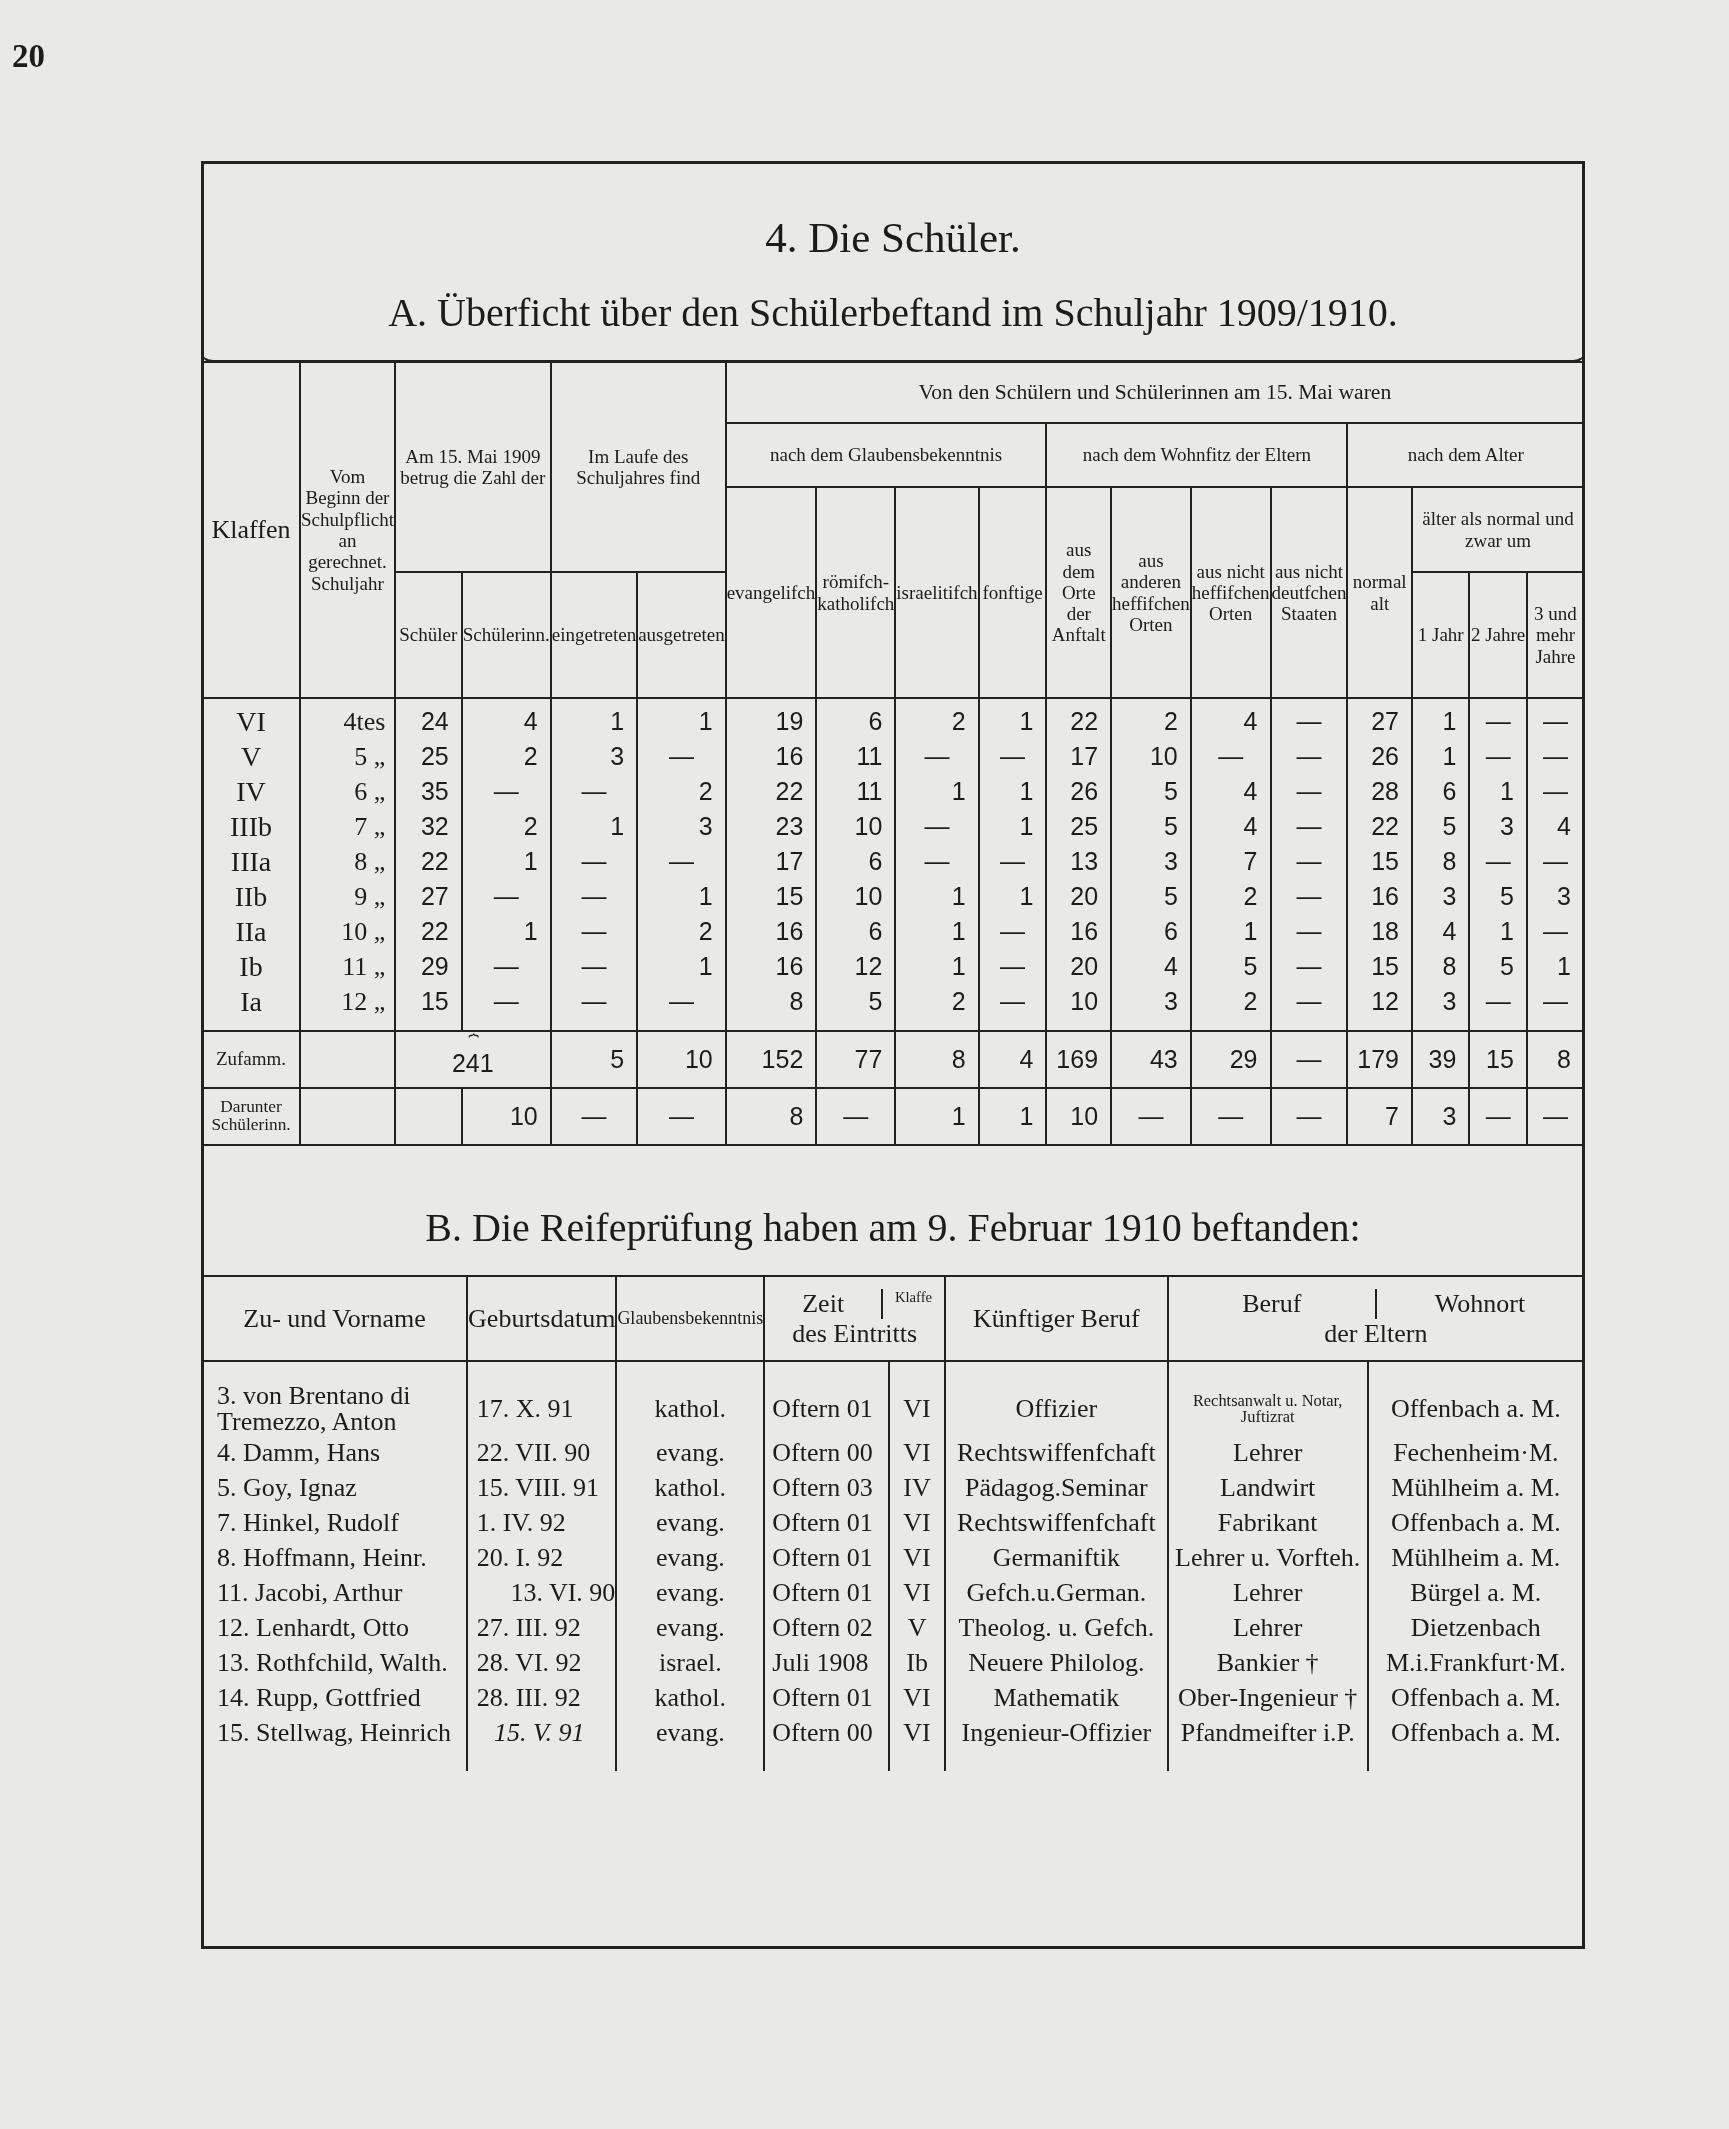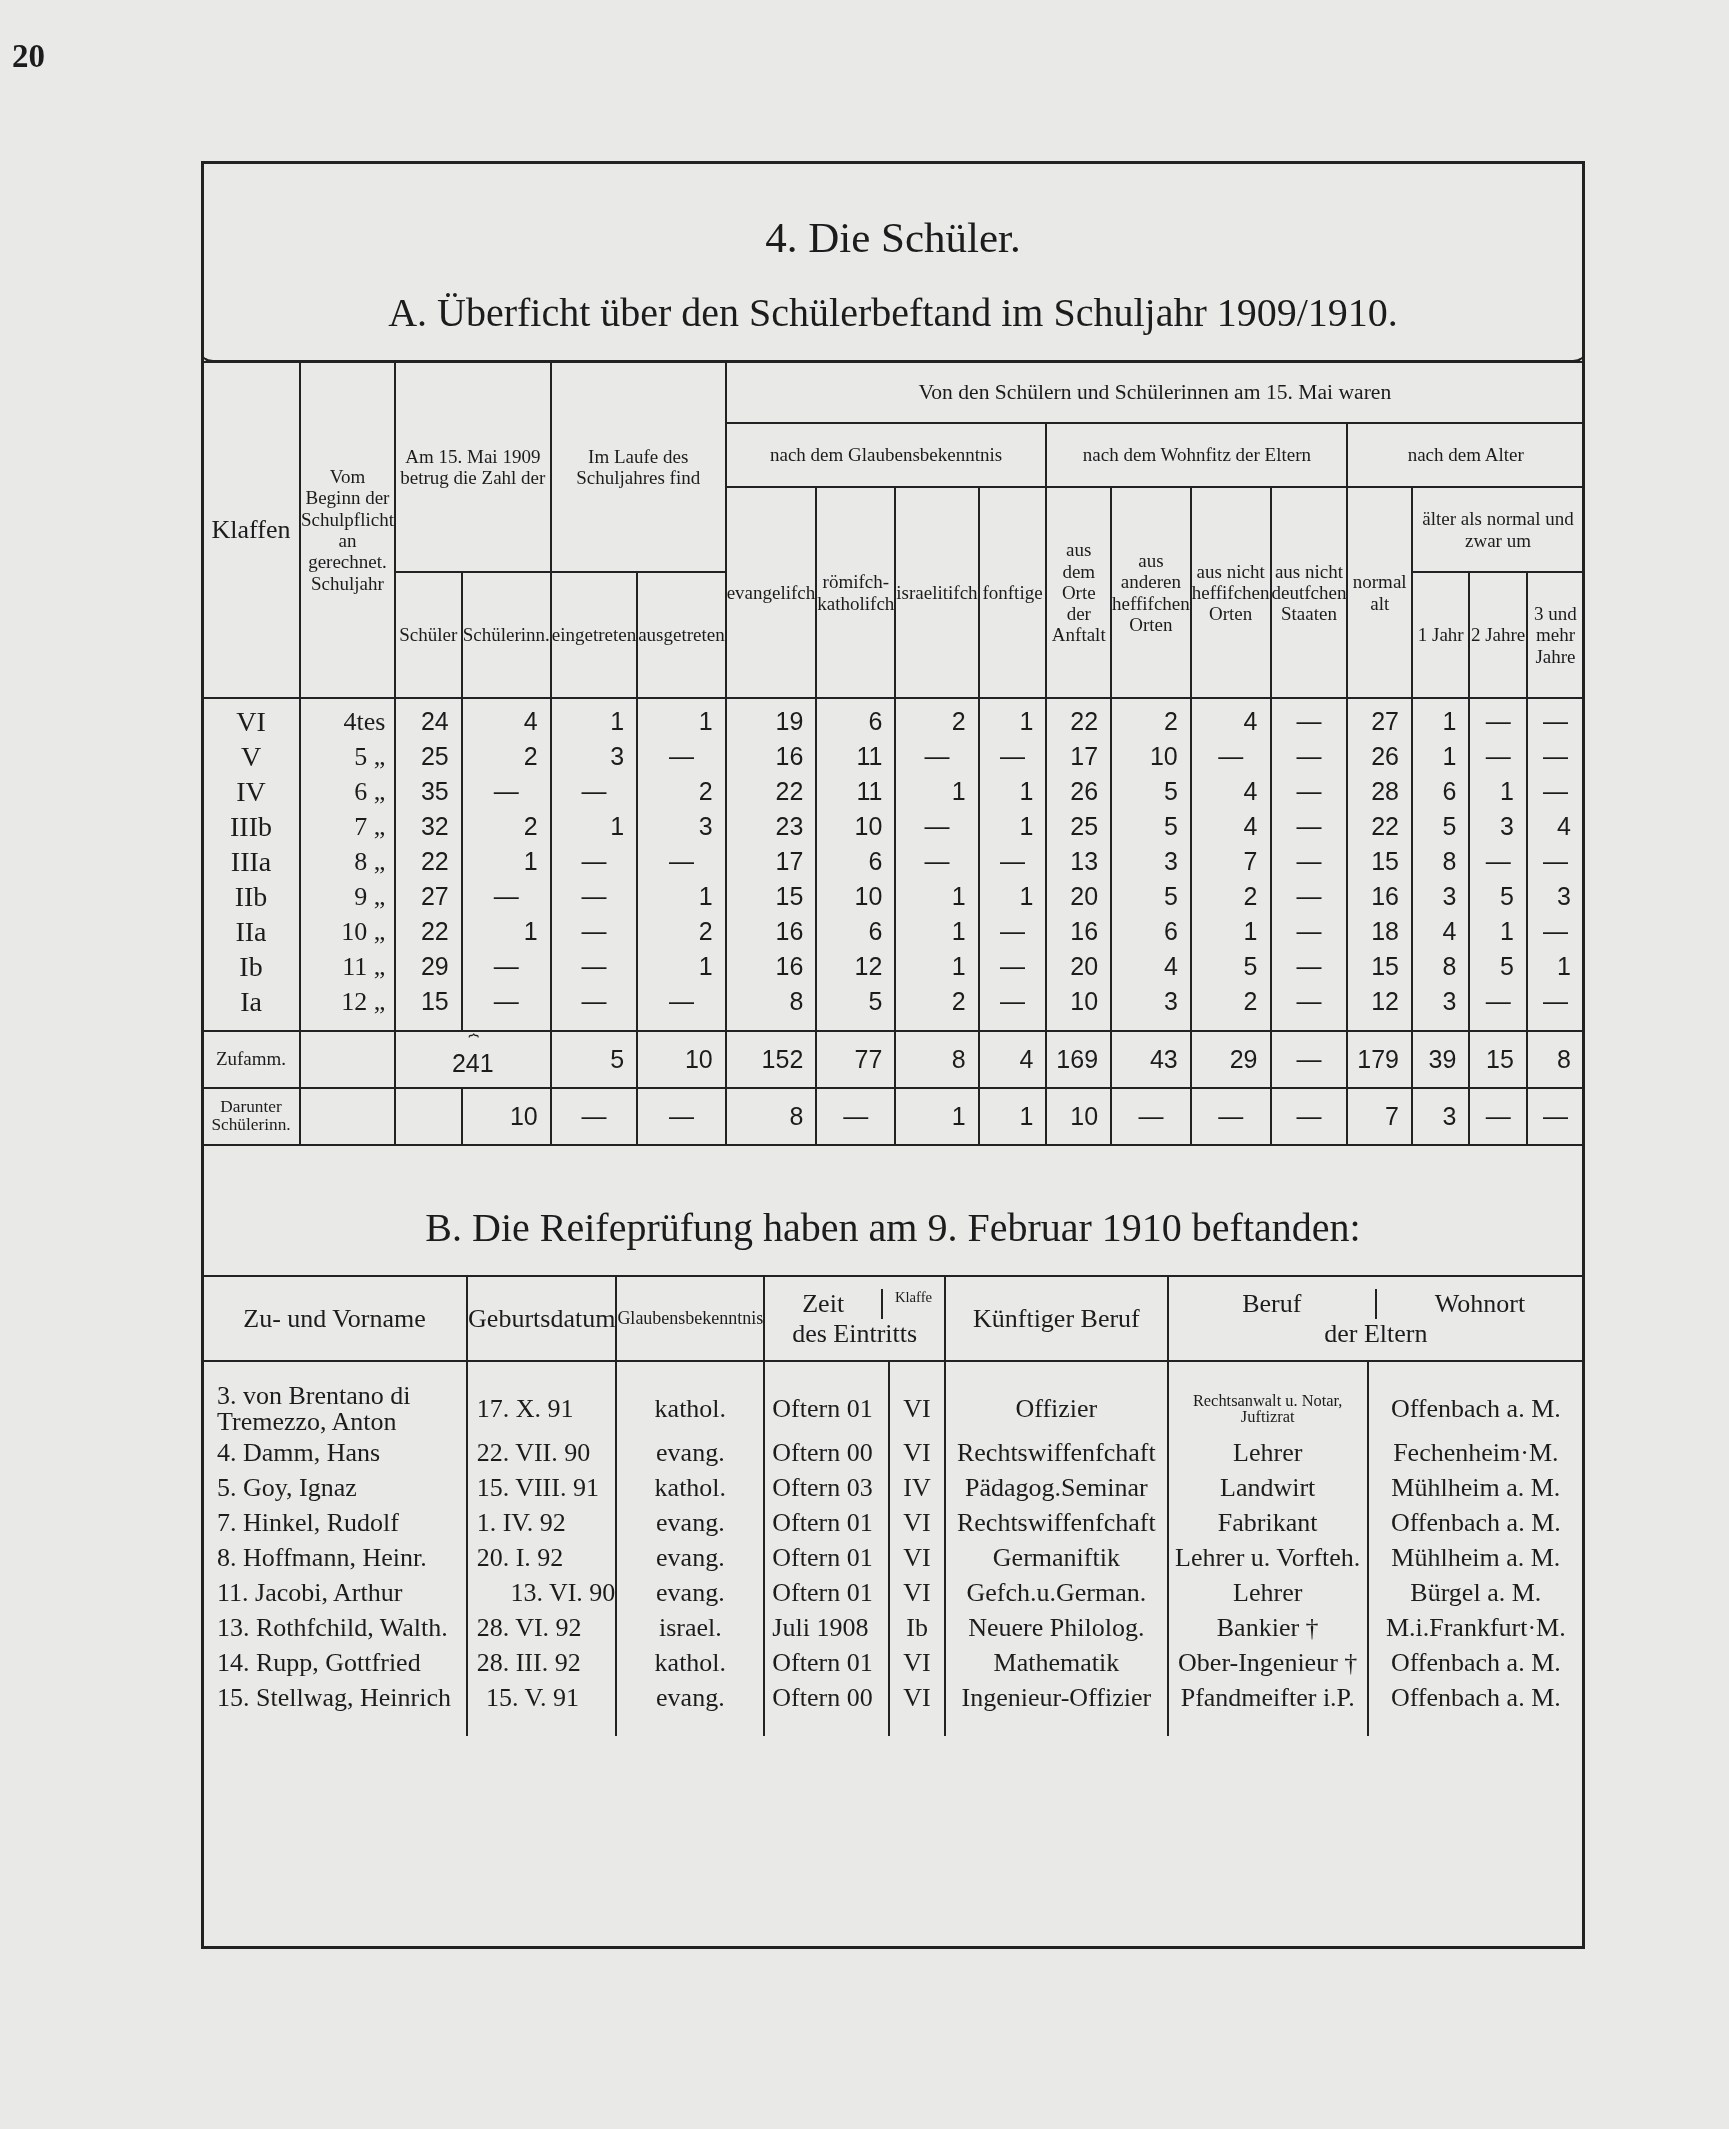--- a/index.html
+++ b/index.html
@@ -447,20 +447,30 @@
         <td class="name">11. Jacobi, Arthur</td>
         <td style="text-align: right; padding-left: 8.6px;">13. VI. 90</td>
         <td>evang.</td>
         <td style="text-align: left; padding-left: 7px;">Oftern 01</td>
         <td>VI</td>
         <td>Gefch.u.German.</td>
         <td>Lehrer</td>
         <td>Bürgel a. M.</td>
       </tr>
       <tr>
+        <td class="name">12. Lenhardt, Otto</td>
+        <td style="text-align: left; padding-left: 8.6px;">27. III. 92</td>
+        <td>evang.</td>
+        <td style="text-align: left; padding-left: 7px;">Oftern 02</td>
+        <td>V</td>
+        <td>Theolog. u. Gefch.</td>
+        <td>Lehrer</td>
+        <td>Dietzenbach</td>
+      </tr>
+      <tr>
         <td class="name">13. Rothfchild, Walth.</td>
         <td style="text-align: left; padding-left: 8.6px;">28. VI. 92</td>
         <td>israel.</td>
         <td style="text-align: left; padding-left: 7px;">Juli 1908</td>
         <td>Ib</td>
         <td>Neuere Philolog.</td>
         <td>Bankier †</td>
         <td>M.i.Frankfurt·M.</td>
       </tr>
       <tr>
@@ -468,21 +478,21 @@
         <td style="text-align: left; padding-left: 8.6px;">28. III. 92</td>
         <td>kathol.</td>
         <td style="text-align: left; padding-left: 7px;">Oftern 01</td>
         <td>VI</td>
         <td>Mathematik</td>
         <td>Ober-Ingenieur †</td>
         <td>Offenbach a. M.</td>
       </tr>
       <tr>
         <td class="name">15. Stellwag, Heinrich</td>
-        <td style="text-align: left; padding-left: 18px;">15. V. 91</td>
+        <td style="text-align: left; padding-left: 26px; font-style: italic;">15. V. 91</td>
         <td>evang.</td>
         <td style="text-align: left; padding-left: 7px;">Oftern 00</td>
         <td>VI</td>
         <td>Ingenieur-Offizier</td>
         <td>Pfandmeifter i.P.</td>
         <td>Offenbach a. M.</td>
       </tr>
     </tbody>
 </table>
 

